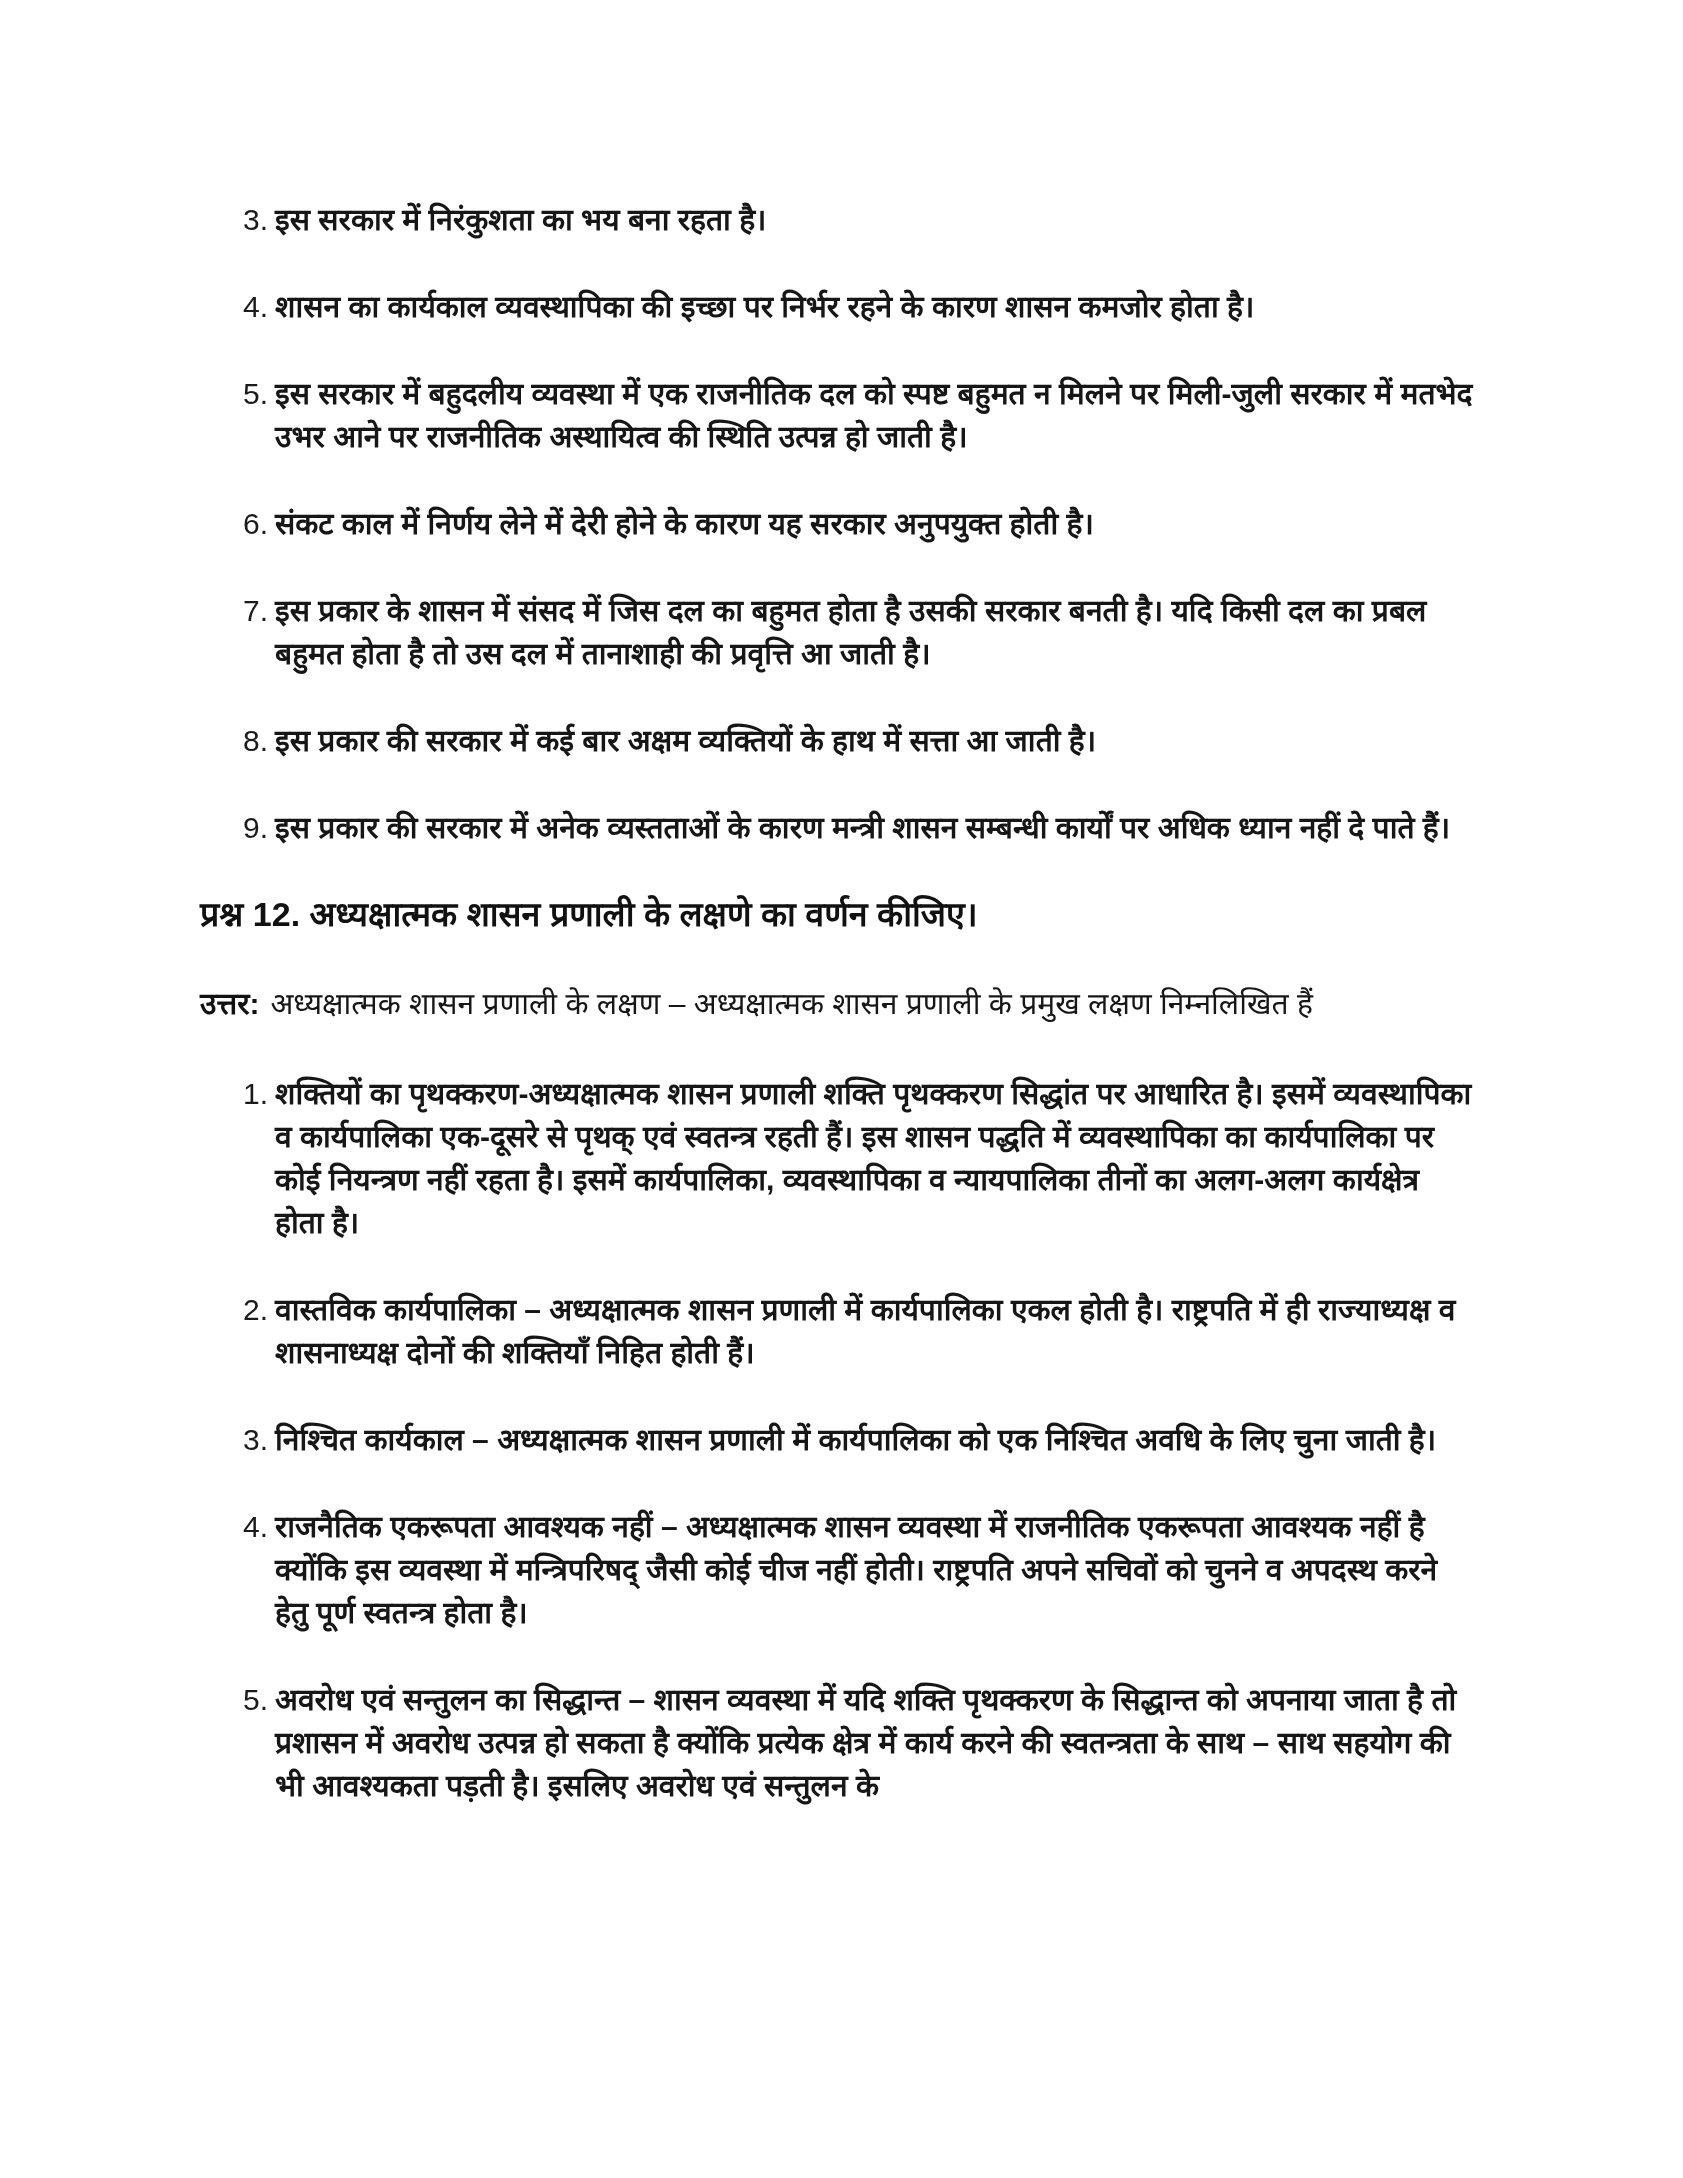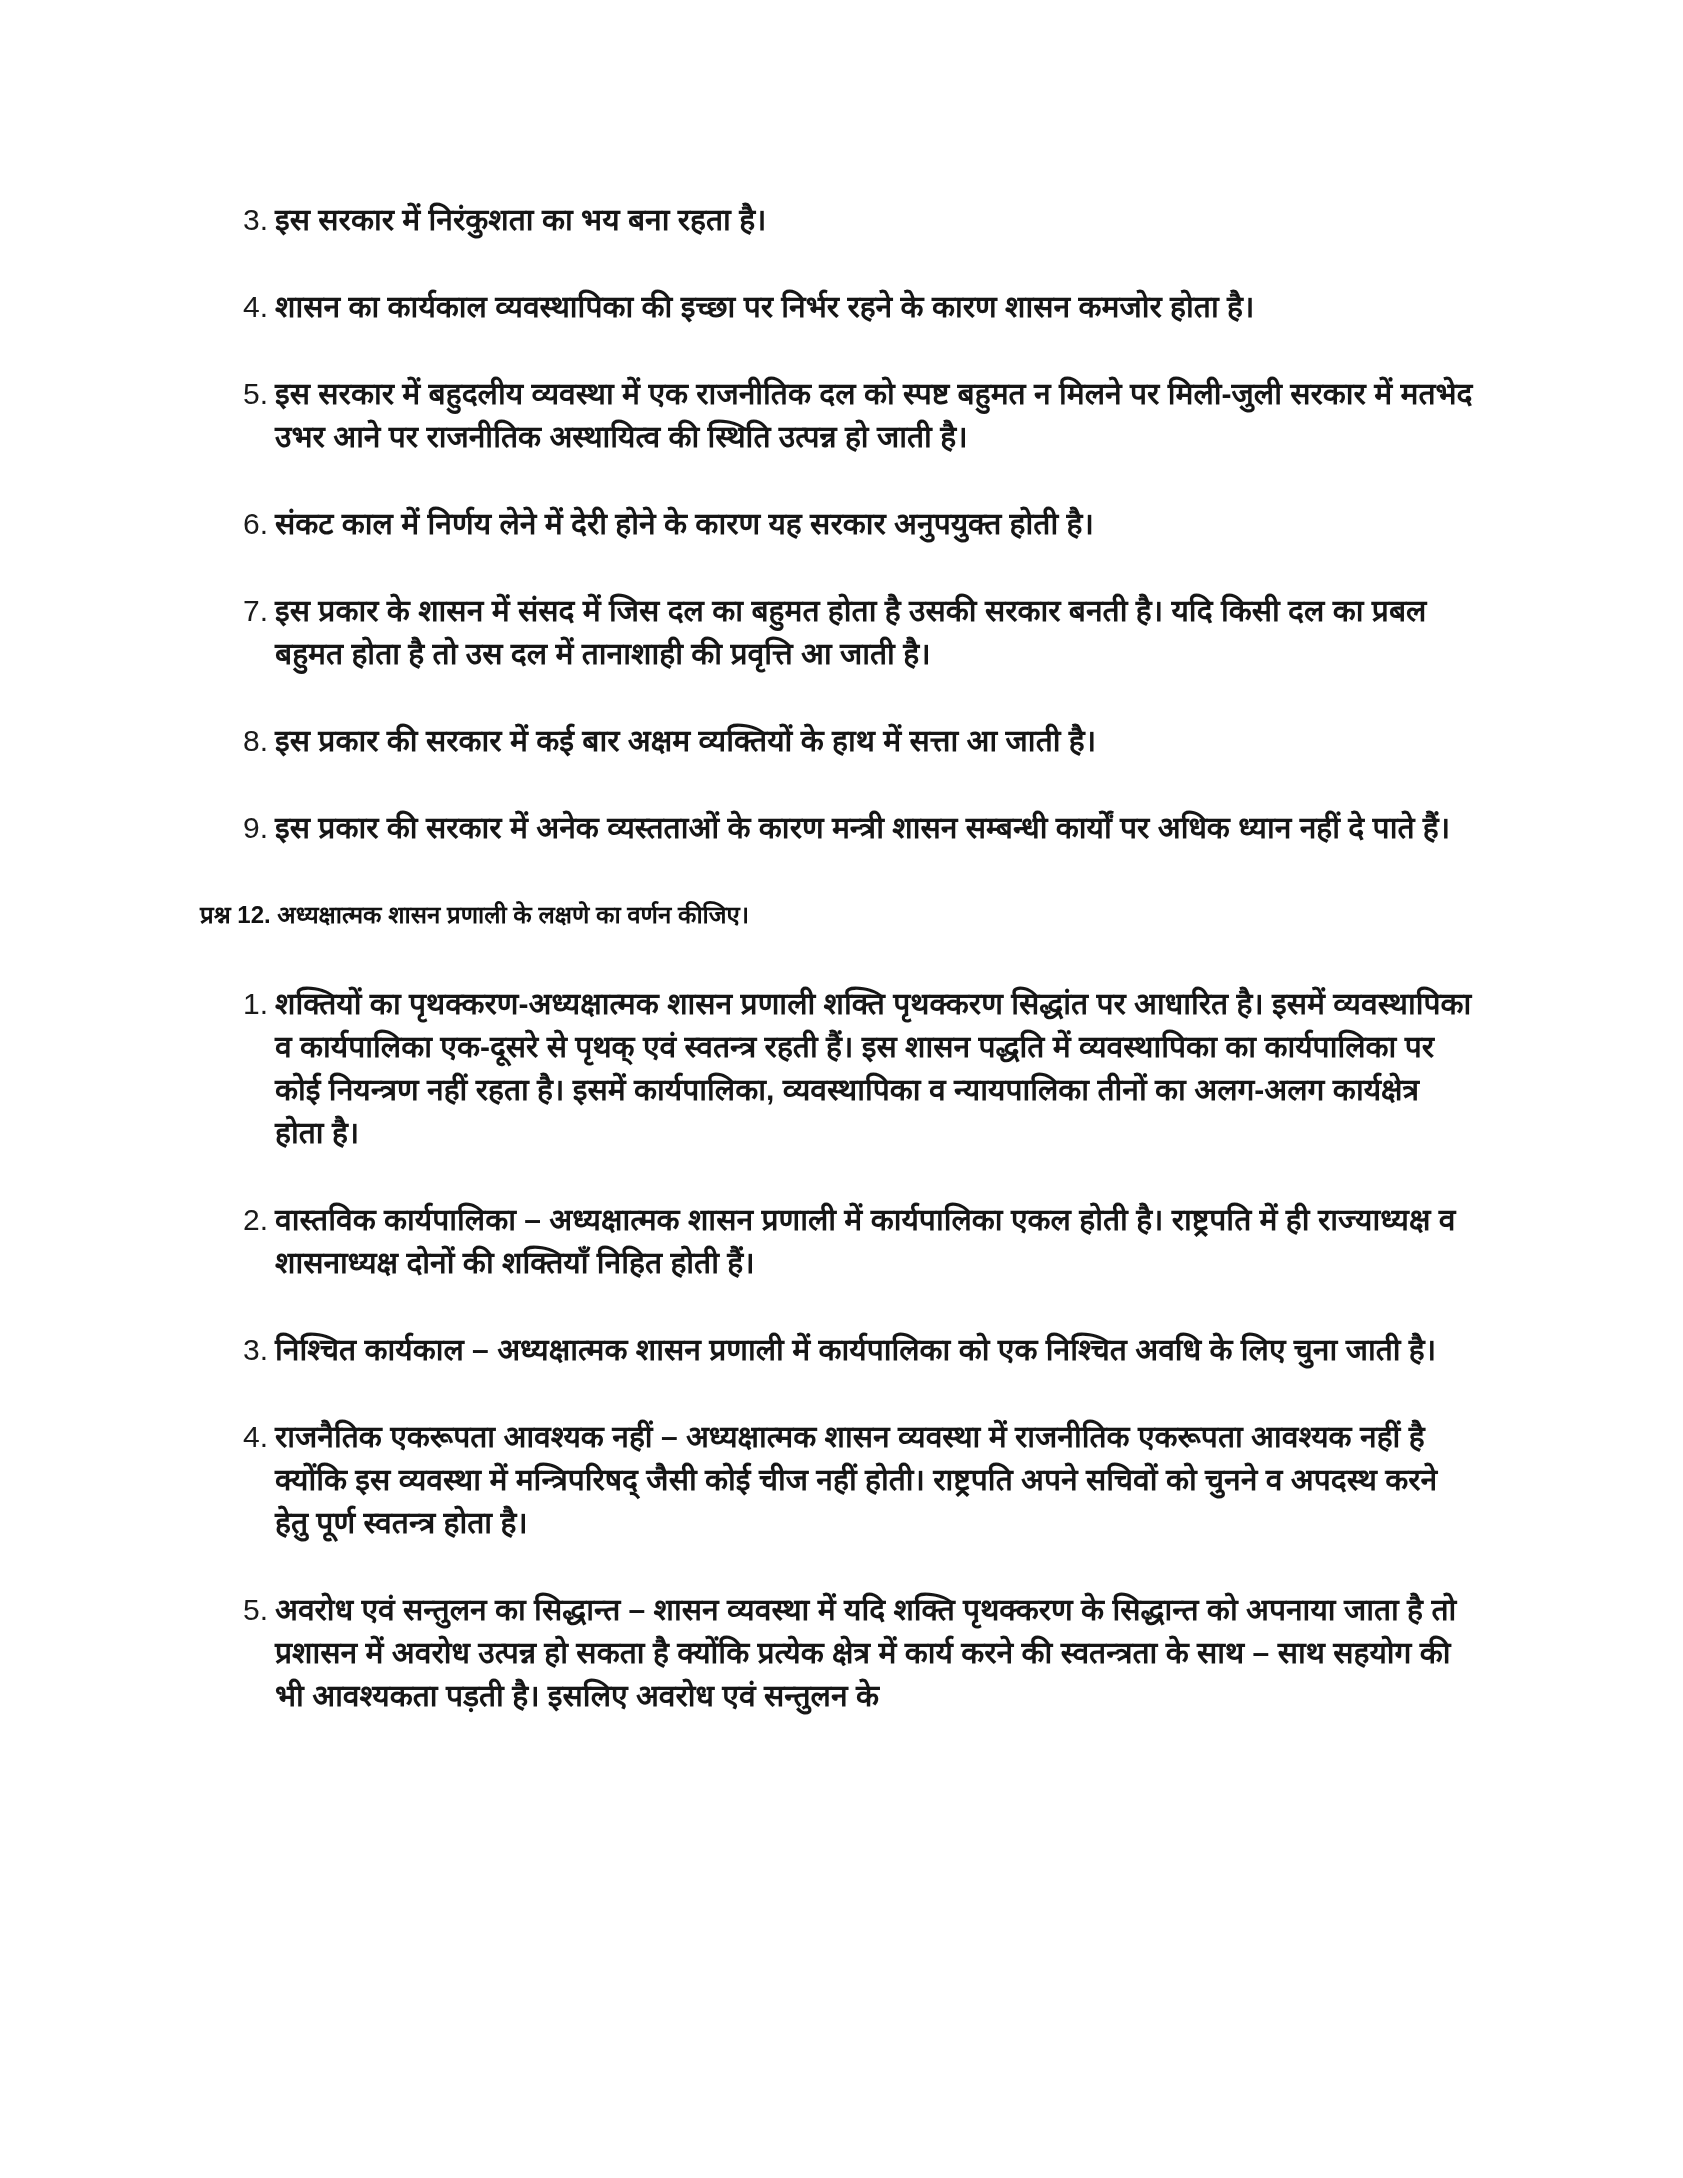--- a/index.html
+++ b/index.html
@@ -34,21 +34,21 @@
     width: 32px;
     flex-shrink: 0;
     color: #1b1b1b;
   }
   .txt {
     width: 1198px;
     max-width: 1198px;
     font-weight: bold;
   }
   .question {
-    font-size: 24px;
+    font-size: 34px;
     font-weight: 700;
     line-height: 43px;
     margin: 4px 0 46px 0;
     color: #111111;
   }
   .answer {
     margin: 0 0 47px 0;
     line-height: 43px;
   }
   .answer .label {
@@ -88,20 +88,23 @@
       <div class="txt">इस प्रकार की सरकार में कई बार अक्षम व्यक्तियों के हाथ में सत्ता आ जाती है।</div>
     </li>
     <li>
       <span class="num">9.</span>
       <div class="txt">इस प्रकार की सरकार में अनेक व्यस्तताओं के कारण मन्त्री शासन सम्बन्धी कार्यों पर अधिक ध्यान नहीं दे पाते हैं।</div>
     </li>
   </ol>
 
   <h2 class="question">प्रश्न 12. अध्यक्षात्मक शासन प्रणाली के लक्षणे का वर्णन कीजिए।</h2>
 
+  <p class="answer">
+    <span class="label">उत्तर:</span><span>अध्यक्षात्मक शासन प्रणाली के लक्षण – अध्यक्षात्मक शासन प्रणाली के प्रमुख लक्षण निम्नलिखित हैं</span>
+  </p>
 
   <ol class="qlist">
     <li>
       <span class="num">1.</span>
       <div class="txt">शक्तियों का पृथक्करण-अध्यक्षात्मक शासन प्रणाली शक्ति पृथक्करण सिद्धांत पर आधारित है। इसमें व्यवस्थापिका व कार्यपालिका एक-दूसरे से पृथक् एवं स्वतन्त्र रहती हैं। इस शासन पद्धति में व्यवस्थापिका का कार्यपालिका पर कोई नियन्त्रण नहीं रहता है। इसमें कार्यपालिका, व्यवस्थापिका व न्यायपालिका तीनों का अलग-अलग कार्यक्षेत्र होता है।</div>
     </li>
     <li>
       <span class="num">2.</span>
       <div class="txt">वास्तविक कार्यपालिका – अध्यक्षात्मक शासन प्रणाली में कार्यपालिका एकल होती है। राष्ट्रपति में ही राज्याध्यक्ष व शासनाध्यक्ष दोनों की शक्तियाँ निहित होती हैं।</div>
     </li>

